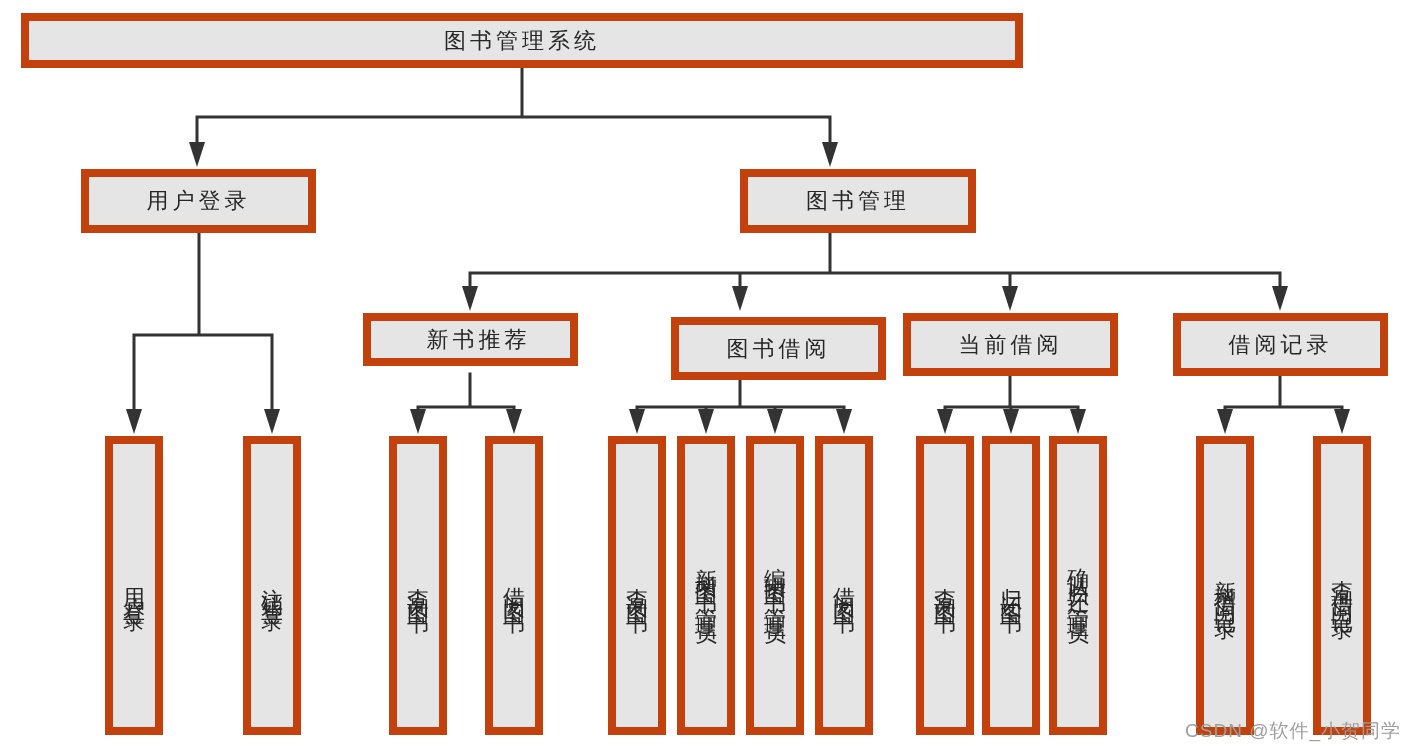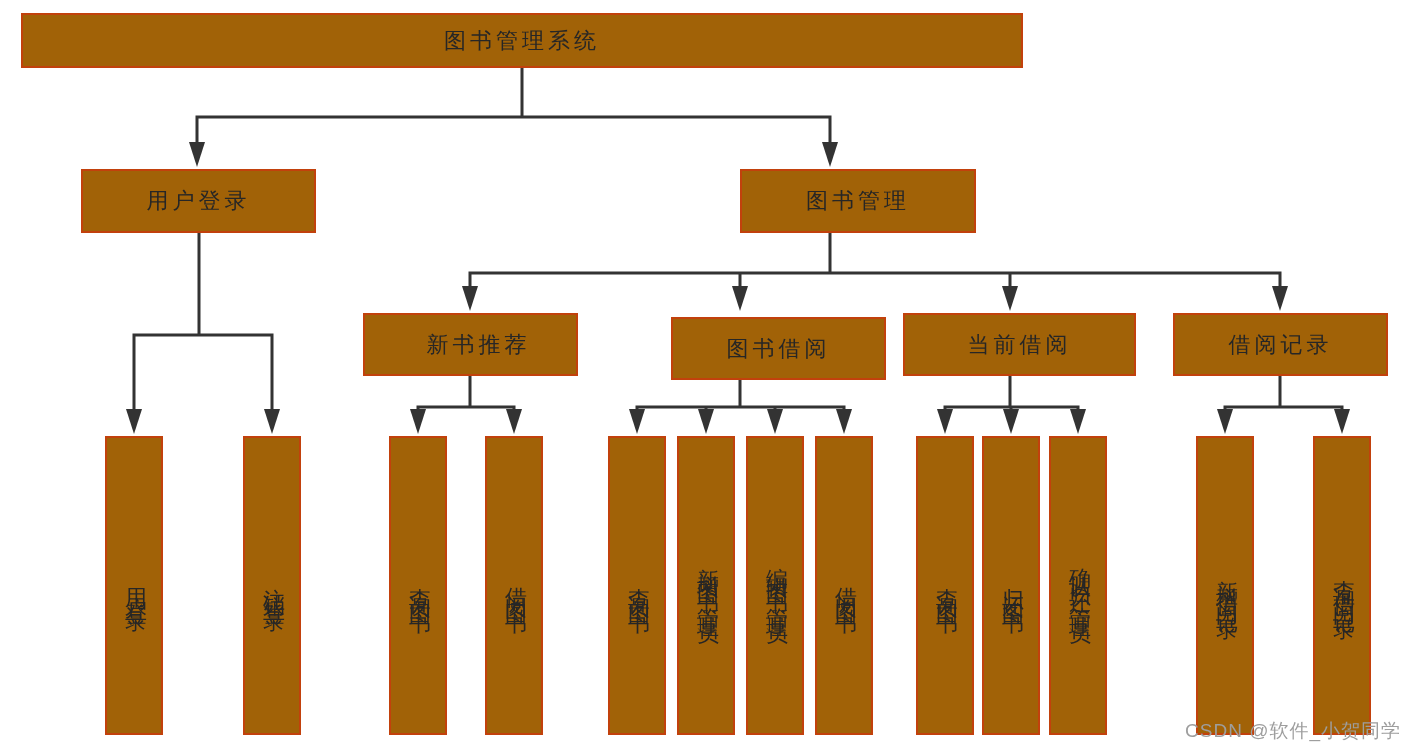--- a/index.html
+++ b/index.html
@@ -18,27 +18,26 @@
   .connectors {
     position: absolute;
     left: 0;
     top: 0;
     width: 1405px;
     height: 747px;
   }
   .node {
     position: absolute;
     box-sizing: border-box;
-    border: 2px solid #c2410c;
-    background: #a16207;
+    border: 8px solid #c2410c;
+    background: #e5e5e5;
     display: flex;
     align-items: center;
     justify-content: center;
     color: #262626;
-    font-family: Liberation Mono, monospace;
   }
   .h-label {
     font-size: 22px;
     letter-spacing: 4px;
     white-space: nowrap;
   }
   .v-label {
     writing-mode: vertical-rl;
     font-size: 22px;
     letter-spacing: 8px;
@@ -95,27 +94,27 @@
     <span class="h-label">图书管理系统</span>
   </div>
 
   <div class="node" style="left:81px; top:169px; width:235px; height:64px;">
     <span class="h-label">用户登录</span>
   </div>
   <div class="node" style="left:712px; top:169px; width:236px; height:64px;margin-left:28px;">
     <span class="h-label">图书管理</span>
   </div>
 
-  <div class="node" style="left:363px; top:313px; width:215px; height:63px;padding-left:16px;">
+  <div class="node" style="left:363px; top:313px; width:215px; height:53px;padding-left:16px;">
     <span class="h-label">新书推荐</span>
   </div>
   <div class="node" style="left:633px; top:317px; width:215px; height:63px;margin-left:38px;">
     <span class="h-label">图书借阅</span>
   </div>
-  <div class="node" style="left:903px; top:313px; width:233px; height:63px;">
+  <div class="node" style="left:903px; top:313px; width:215px; height:63px;">
     <span class="h-label">当前借阅</span>
   </div>
   <div class="node" style="left:1173px; top:313px; width:215px; height:63px;">
     <span class="h-label">借阅记录</span>
   </div>
 
   <div class="node" style="left:105px; top:436px; width:58px; height:299px;">
     <span class="v-label">用户登录</span>
   </div>
   <div class="node" style="left:243px; top:436px; width:58px; height:299px;">

